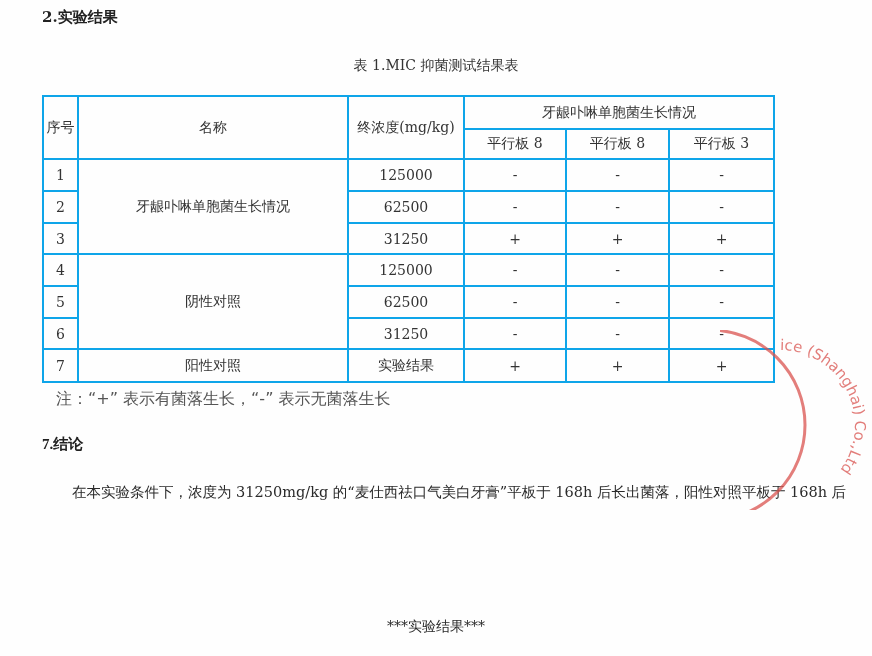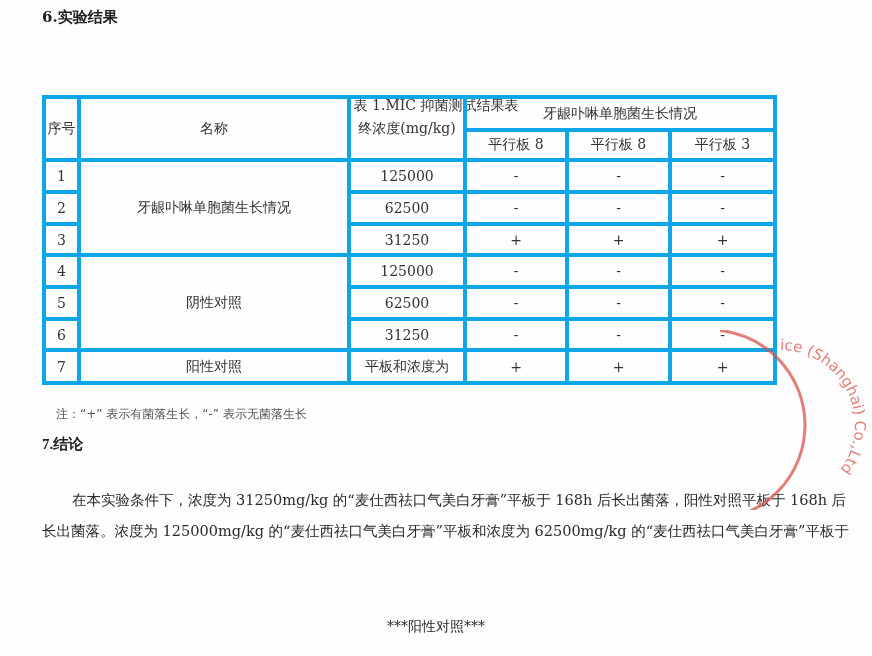--- a/index.html
+++ b/index.html
@@ -2,37 +2,37 @@
 <html><head>
 <meta charset="utf-8">
 <style>
   html, body { margin:0; padding:0; }
   body {
     width:872px; height:656px; background:#fefefe; position:relative; overflow:hidden;
     font-family: "DejaVu Serif", "Liberation Serif", serif; color:#2a2a2a;
   }
   .abs { position:absolute; }
   .h-section { font-size:15px; font-weight:bold; color:#222; }
-  .caption { left:0; width:872px; top:57px; text-align:center; font-size:14px; color:#333;margin-top:40px; }
+  .caption { left:0; width:872px; top:57px; text-align:center; font-size:14px; color:#333; }
   table.mic {
     position:absolute; left:42px; top:95px; border-collapse:collapse;
     font-size:14px; color:#333; table-layout:fixed;
   }
-  table.mic td { border:4px solid #0ea5e9; text-align:center; vertical-align:middle; padding:0; }
-  .note { left:56px; top:406px; font-size:12px; color:#555; font-family:"DejaVu Sans", sans-serif; }
+  table.mic td { border:2px solid #0ea5e9; text-align:center; vertical-align:middle; padding:0; }
+  .note { left:56px; top:389px; font-size:16px; color:#555; font-family:"DejaVu Sans", sans-serif; }
   .para { left:42px; width:790px; top:477px; font-size:14.5px; line-height:31px; color:#2a2a2a; }
   .para .line { white-space:nowrap; }
-  .para .indent { padding-left:30px;margin-top:8px; }
+  .para .indent { padding-left:30px; }
   .end { left:0; width:872px; top:618px; text-align:center; font-size:14px; }
   .stamp { left:720px; top:330px; width:180px; height:180px; }
 </style>
 </head>
 <body>
 
-<div class="abs h-section" style="left:42px; top:8px;">6.实验结果</div>
+<div class="abs h-section" style="left:42px; top:8px;">2.实验结果</div>
 
 <div class="abs caption">表 1.MIC 抑菌测试结果表</div>
 
 <table class="mic">
   <colgroup>
     <col style="width:35px">
       <col style="width:270px">
       <col style="width:116px">
     <col style="width:102px">
       <col style="width:103px">
@@ -93,38 +93,37 @@
     <td>6</td>
     <td>31250</td>
     <td>-</td>
     <td>-</td>
     <td>-</td>
   </tr>
 
   <tr style="height:33px">
     <td>7</td>
     <td>阳性对照</td>
-    <td>平板和浓度为</td>
+    <td>实验结果</td>
     <td>+</td>
     <td>+</td>
     <td>+</td>
   </tr>
 </tbody>
   </table>
 
 <div class="abs note">注：“+” 表示有菌落生长，“-” 表示无菌落生长</div>
 
 <div class="abs h-section" style="left:42px; top:435px;font-family:Liberation Serif, serif;">7.结论</div>
 
 <div class="abs para">
   <div class="line indent">在本实验条件下，浓度为 31250mg/kg 的“麦仕西祛口气美白牙膏”平板于 168h 后长出菌落，阳性对照平板于 168h 后</div>
-  <div class="line">长出菌落。浓度为 125000mg/kg 的“麦仕西祛口气美白牙膏”平板和浓度为 62500mg/kg 的“麦仕西祛口气美白牙膏”平板于</div>
 </div>
 
-<div class="abs end">***阳性对照***</div>
+<div class="abs end">***实验结果***</div>
 
 <svg class="abs stamp" viewBox="0 0 180 180">
   <defs>
     <path id="arcOuter" d="M 60 20 A 75 75 0 0 1 60 170"></path>
   </defs>
   <circle cx="0" cy="95" r="95" fill="none" stroke="#d9534f" stroke-width="3" opacity="0.75" transform="translate(-10,0)"></circle>
   <text font-family="DejaVu Sans, sans-serif" font-size="15" fill="#d9534f" opacity="0.75">
     <textPath href="#arcOuter">ice (Shanghai) Co.,Ltd</textPath>
   </text>
 </svg>

